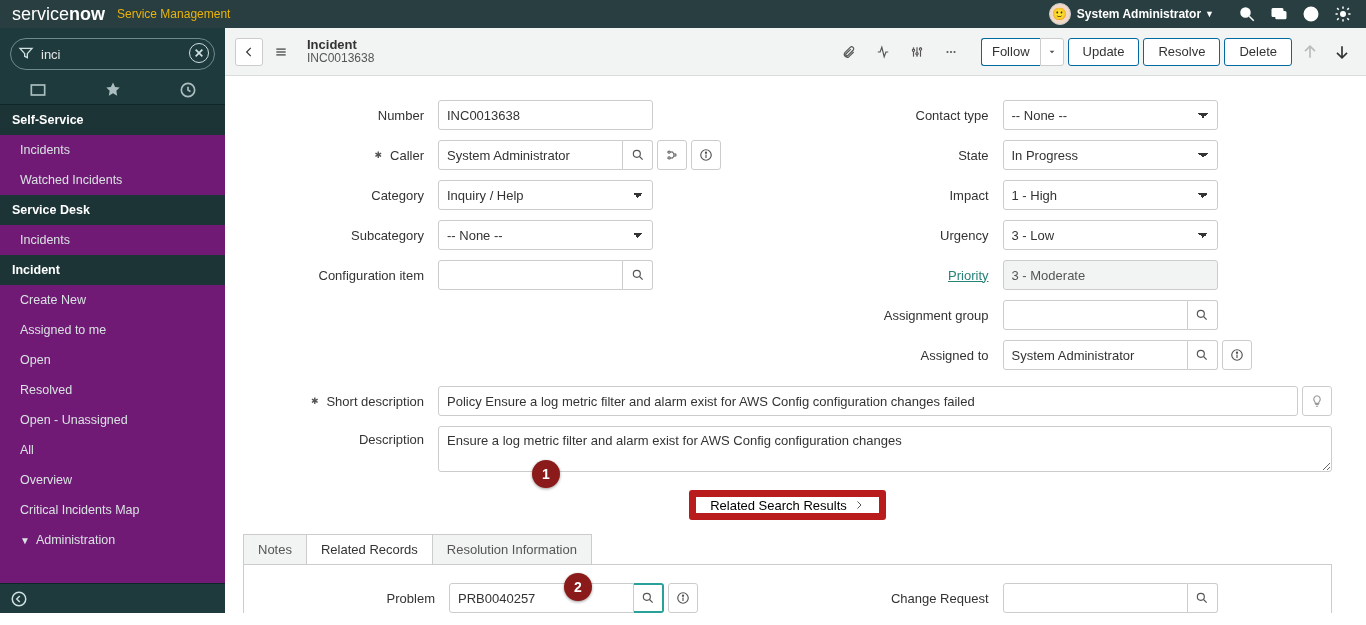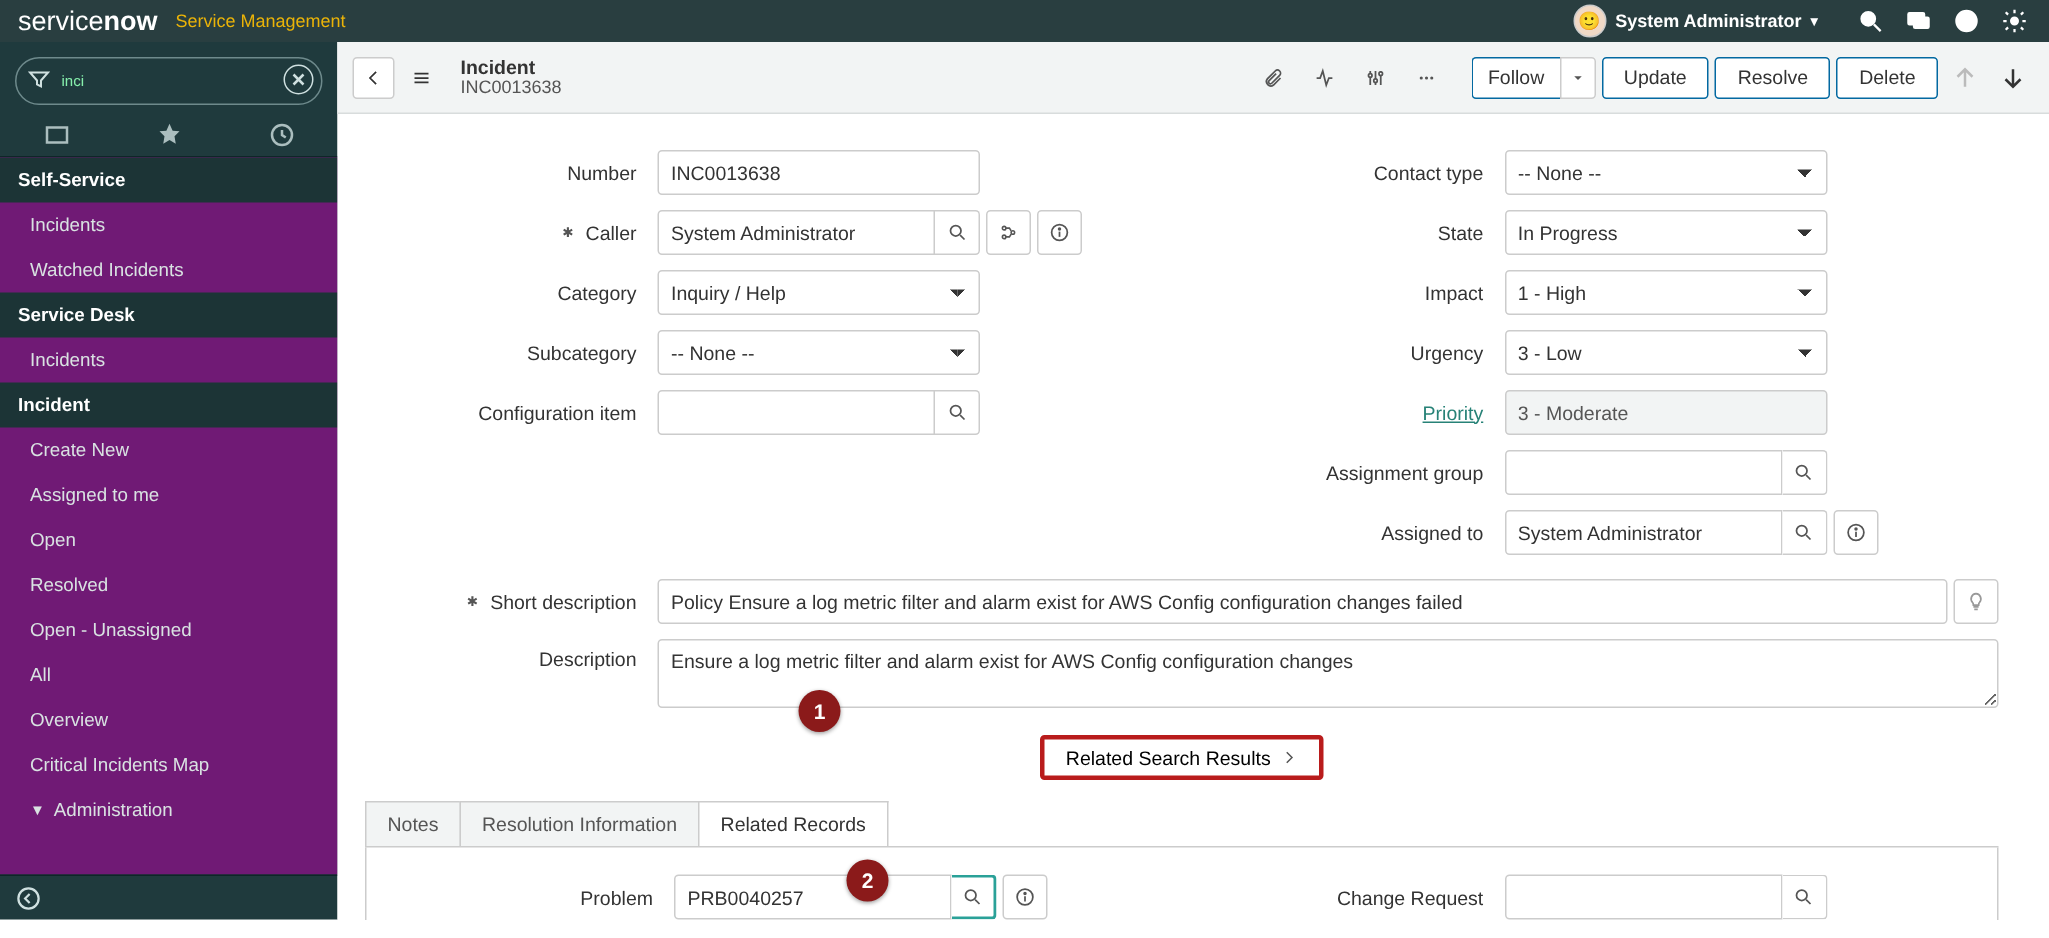--- a/index.html
+++ b/index.html
@@ -15,21 +15,21 @@
   .user-label { font-size: 12px; font-weight: bold; margin-right: 4px; }
   .chevdown { font-size: 9px; margin-right: 12px; }
   .banner-icn { width: 22px; height: 22px; margin-left: 10px; display: inline-flex; align-items: center; justify-content: center; cursor: pointer; }
   .banner-icn svg { width: 18px; height: 18px; fill: #fff; stroke:#fff; }
 
   
   .shell { display: flex; height: 585px; }
   .navcol { width: 225px; background: #1f3a3d; color: #fff; display: flex; flex-direction: column; position: relative; }
   .filterbox { padding: 10px 10px 4px 10px; }
   .filterinput-wrap { position: relative; }
-  .filterinput { width: 100%; height: 32px; background: transparent; border: 1px solid #6e8a8c; border-radius: 16px; color: #86efac; padding: 0 34px 0 30px; font-size: 10px; outline: none; }
+  .filterinput { width: 100%; height: 32px; background: transparent; border: 1px solid #6e8a8c; border-radius: 16px; color: #e5e5e5; padding: 0 34px 0 30px; font-size: 13px; outline: none; }
   .filterinput::placeholder{color:#aaa;}
   .filt-left { position: absolute; left: 8px; top: 7px; width: 16px; height: 16px; }
   .filt-clear { position: absolute; right: 6px; top: 5px; width: 20px; height: 20px; border: 1.5px solid #cfe0e0; border-radius: 50%; display:flex;align-items:center;justify-content:center; cursor:pointer;}
   .filt-clear svg{width:10px;height:10px;stroke:#cfe0e0;stroke-width:2;}
   .navtabs { display: flex; justify-content: space-around; padding: 6px 0 4px; border-bottom: 1px solid #0e2628; }
   .navtabs .ticon { width: 20px; height: 20px; opacity: .8; cursor:pointer; display:flex;align-items:center;justify-content:center;}
   .navlist { flex: 1; overflow-y: auto; font-size: 12.5px; background:#701a75; }
   .navlist::-webkit-scrollbar{width:10px;background:#355a5c;}
   .navlist::-webkit-scrollbar-thumb{background:#8aa;}
   .nav-app { padding: 8px 12px; font-weight: bold; font-size: 12.5px; color: #fff; background: #1c3436; }
@@ -75,21 +75,21 @@
   .refbtn{width:30px;height:30px;border:1px solid #ccc;border-radius:3px;background:#fff;display:inline-flex;align-items:center;justify-content:center;cursor:pointer;}
   .refbtn svg{width:14px;height:14px;}
   .refbtn.highlight{border:2px solid #2aa198;}
   .ftextarea{flex:1;min-height:46px;border:1px solid #ccc;border-radius:3px;padding:6px 8px;font-size:13px;color:#333;resize:vertical;font-family:inherit;}
 
   .inputgrp{display:flex;width:215px;}
   .inputgrp .finput{border-top-right-radius:0;border-bottom-right-radius:0;}
   .inputgrp .refbtn{border-top-left-radius:0;border-bottom-left-radius:0;border-left:none;}
 
   .relsearch{display:flex;justify-content:center;margin:18px 0 14px;}
-  .relsearch-btn{height:30px;border:3px solid #b91c1c;background:#fff;border-radius:3px;padding:0 14px;font-size:13px;display:flex;align-items:center;gap:6px;cursor:pointer;}
+  .relsearch-btn{height:30px;border:7px solid #b91c1c;background:#fff;border-radius:3px;padding:0 14px;font-size:13px;display:flex;align-items:center;gap:6px;cursor:pointer;}
 
   .tabstrip{display:flex;border-bottom:1px solid #ccc;}
   .tab{padding:7px 14px;font-size:13px;border:1px solid #ccc;border-bottom:none;background:#f2f4f4;color:#555;cursor:pointer;margin-right:-1px;position:relative;}
   .tab.active{background:#fff;color:#333;z-index:1;}
   .tabbody{border:1px solid #ccc;border-top:none;padding:18px 10px 24px;}
 
   .callout{position:absolute;width:28px;height:28px;background:#8b1a1a;border-radius:50%;color:#fff;font-size:14px;font-weight:bold;display:flex;align-items:center;justify-content:center;box-shadow:0 1px 3px rgba(0,0,0,.4);z-index:5;}
 
   .w215{width:215px;}
 </style>
@@ -423,22 +423,22 @@
             <svg width="12" height="12" viewBox="0 0 24 24" fill="none" stroke="#555" stroke-width="2">
                 <path d="M9 5l7 7-7 7"></path>
               </svg>
           </button>
         </div>
 
         <div class="callout" style="left:307px;top:384px">1</div>
 
         <div class="tabstrip">
           <div class="tab">Notes</div>
+          <div class="tab active">Related Records</div>
           <div class="tab">Resolution Information</div>
-          <div class="tab active">Related Records</div>
         </div>
         <div class="tabbody" style="position:relative;">
           <div class="callout" style="left:320px;top:8px">2</div>
           <div class="twocol">
             <div class="col">
               <div class="frow">
                 <div class="flabel">Problem</div>
                 <div class="fcontrol">
                   <div class="inputgrp">
                       <input class="finput refinput" value="PRB0040257" style="">

